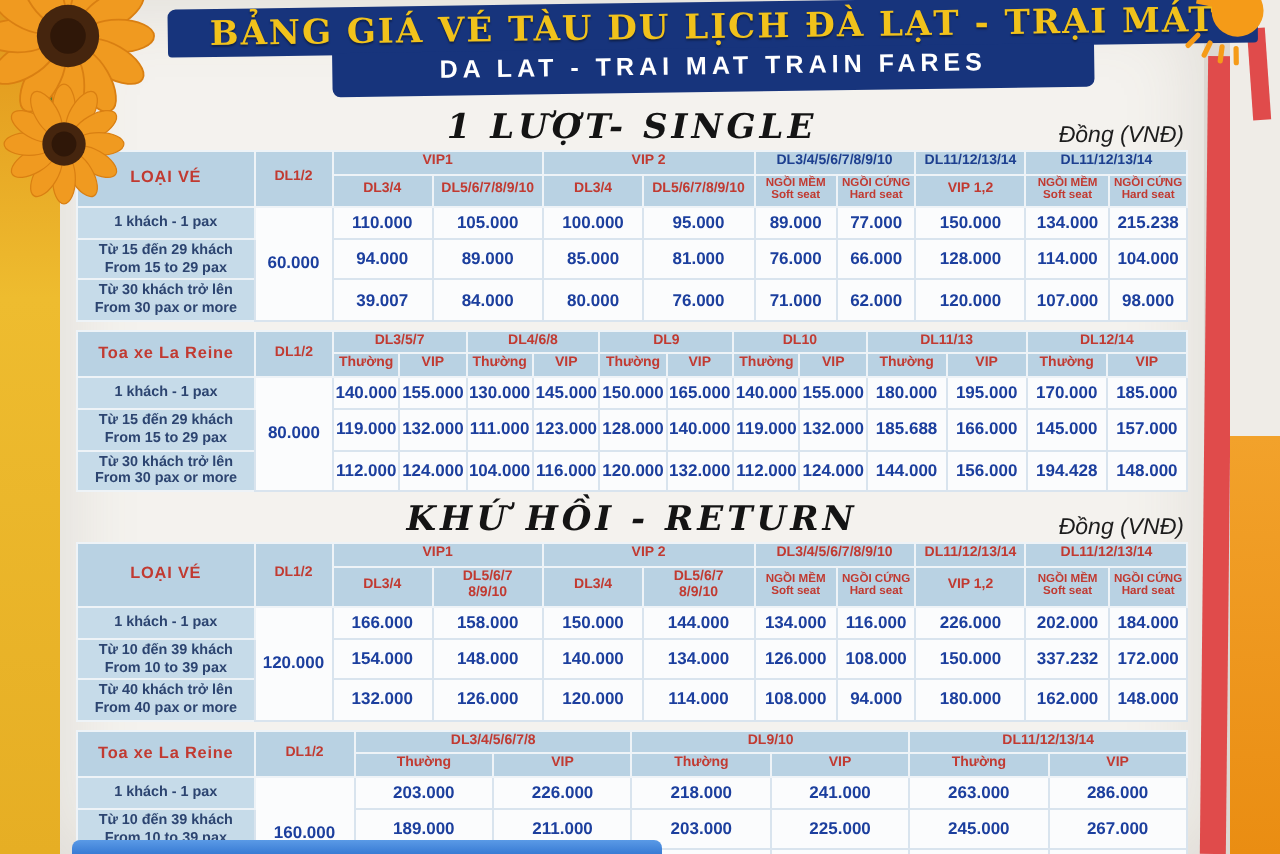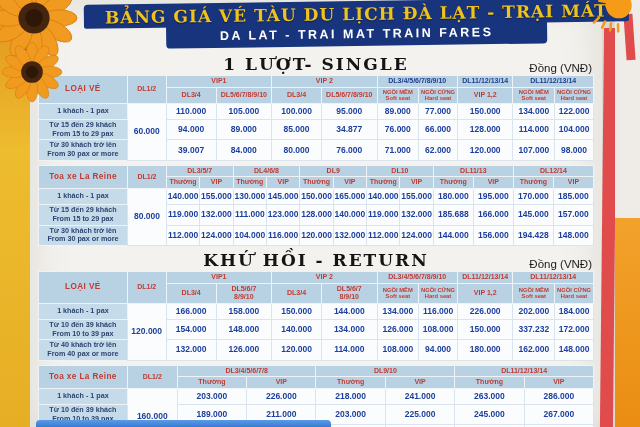--- a/index.html
+++ b/index.html
@@ -38,21 +38,21 @@
     font-size:12.5px; letter-spacing:2.5px; white-space:nowrap;}
   .sun{position:absolute; right:-10px; top:-3px;}
 
   .sf{position:absolute; z-index:4;}
   .sf1{left:-12px; top:-28px;}
   .sf2{left:0px; top:40px;}
   .leaf{position:absolute; z-index:3; left:16px; top:36px; width:13px; height:26px;
     background:#2e7d32; border-radius:0 100% 0 100%; transform:rotate(18deg);}
 
   .content{position:absolute; left:8px; right:8px; top:54px; z-index:2;}
-  .section-head{position:relative; height:20px; margin-bottom:1px;}
+  .section-head{position:relative; height:20px; margin-bottom:1px;font-style:italic;}
   .section-head h2{text-align:center; font-family:"DejaVu Serif", serif;
     font-size:17px; letter-spacing:2px; color:#141414; font-weight:bold;}
   .currency{position:absolute; right:2px; bottom:0; font-size:11.5px; color:#1c1c1c;text-align:right;}
 
   table{width:100%; border-collapse:collapse; table-layout:fixed; margin-bottom:4px;}
   th{background:var(--header-bg); color:var(--header-red); font-weight:bold;
      font-size:7px; line-height:1.25; padding:1px; border:1px solid #eef3f7;
      text-align:center;}
   th.sm{font-size:5.8px; line-height:1.15;}
   th.lbl{font-size:8.2px; letter-spacing:.4px;}
@@ -122,28 +122,28 @@
                 <td class="rowlabel">1 khách - 1 pax</td>
                 <td class="value" rowspan="3">60.000</td>
                 <td class="value">110.000</td>
                 <td class="value">105.000</td>
                 <td class="value">100.000</td>
                 <td class="value">95.000</td>
                 <td class="value">89.000</td>
                 <td class="value">77.000</td>
                 <td class="value">150.000</td>
                 <td class="value">134.000</td>
-                <td class="value">122.000</td>
+                <td class="value">215.238</td>
               </tr>
               <tr>
                 <td class="rowlabel">Từ 15 đến 29 khách<br>From 15 to 29 pax</td>
                 <td class="value">94.000</td>
                 <td class="value">89.000</td>
                 <td class="value">85.000</td>
-                <td class="value">34.877</td>
+                <td class="value">81.000</td>
                 <td class="value">76.000</td>
                 <td class="value">66.000</td>
                 <td class="value">128.000</td>
                 <td class="value">114.000</td>
                 <td class="value">104.000</td>
               </tr>
               <tr>
                 <td class="rowlabel">Từ 30 khách trở lên<br>From 30 pax or more</td>
                 <td class="value">39.007</td>
                 <td class="value">84.000</td>

